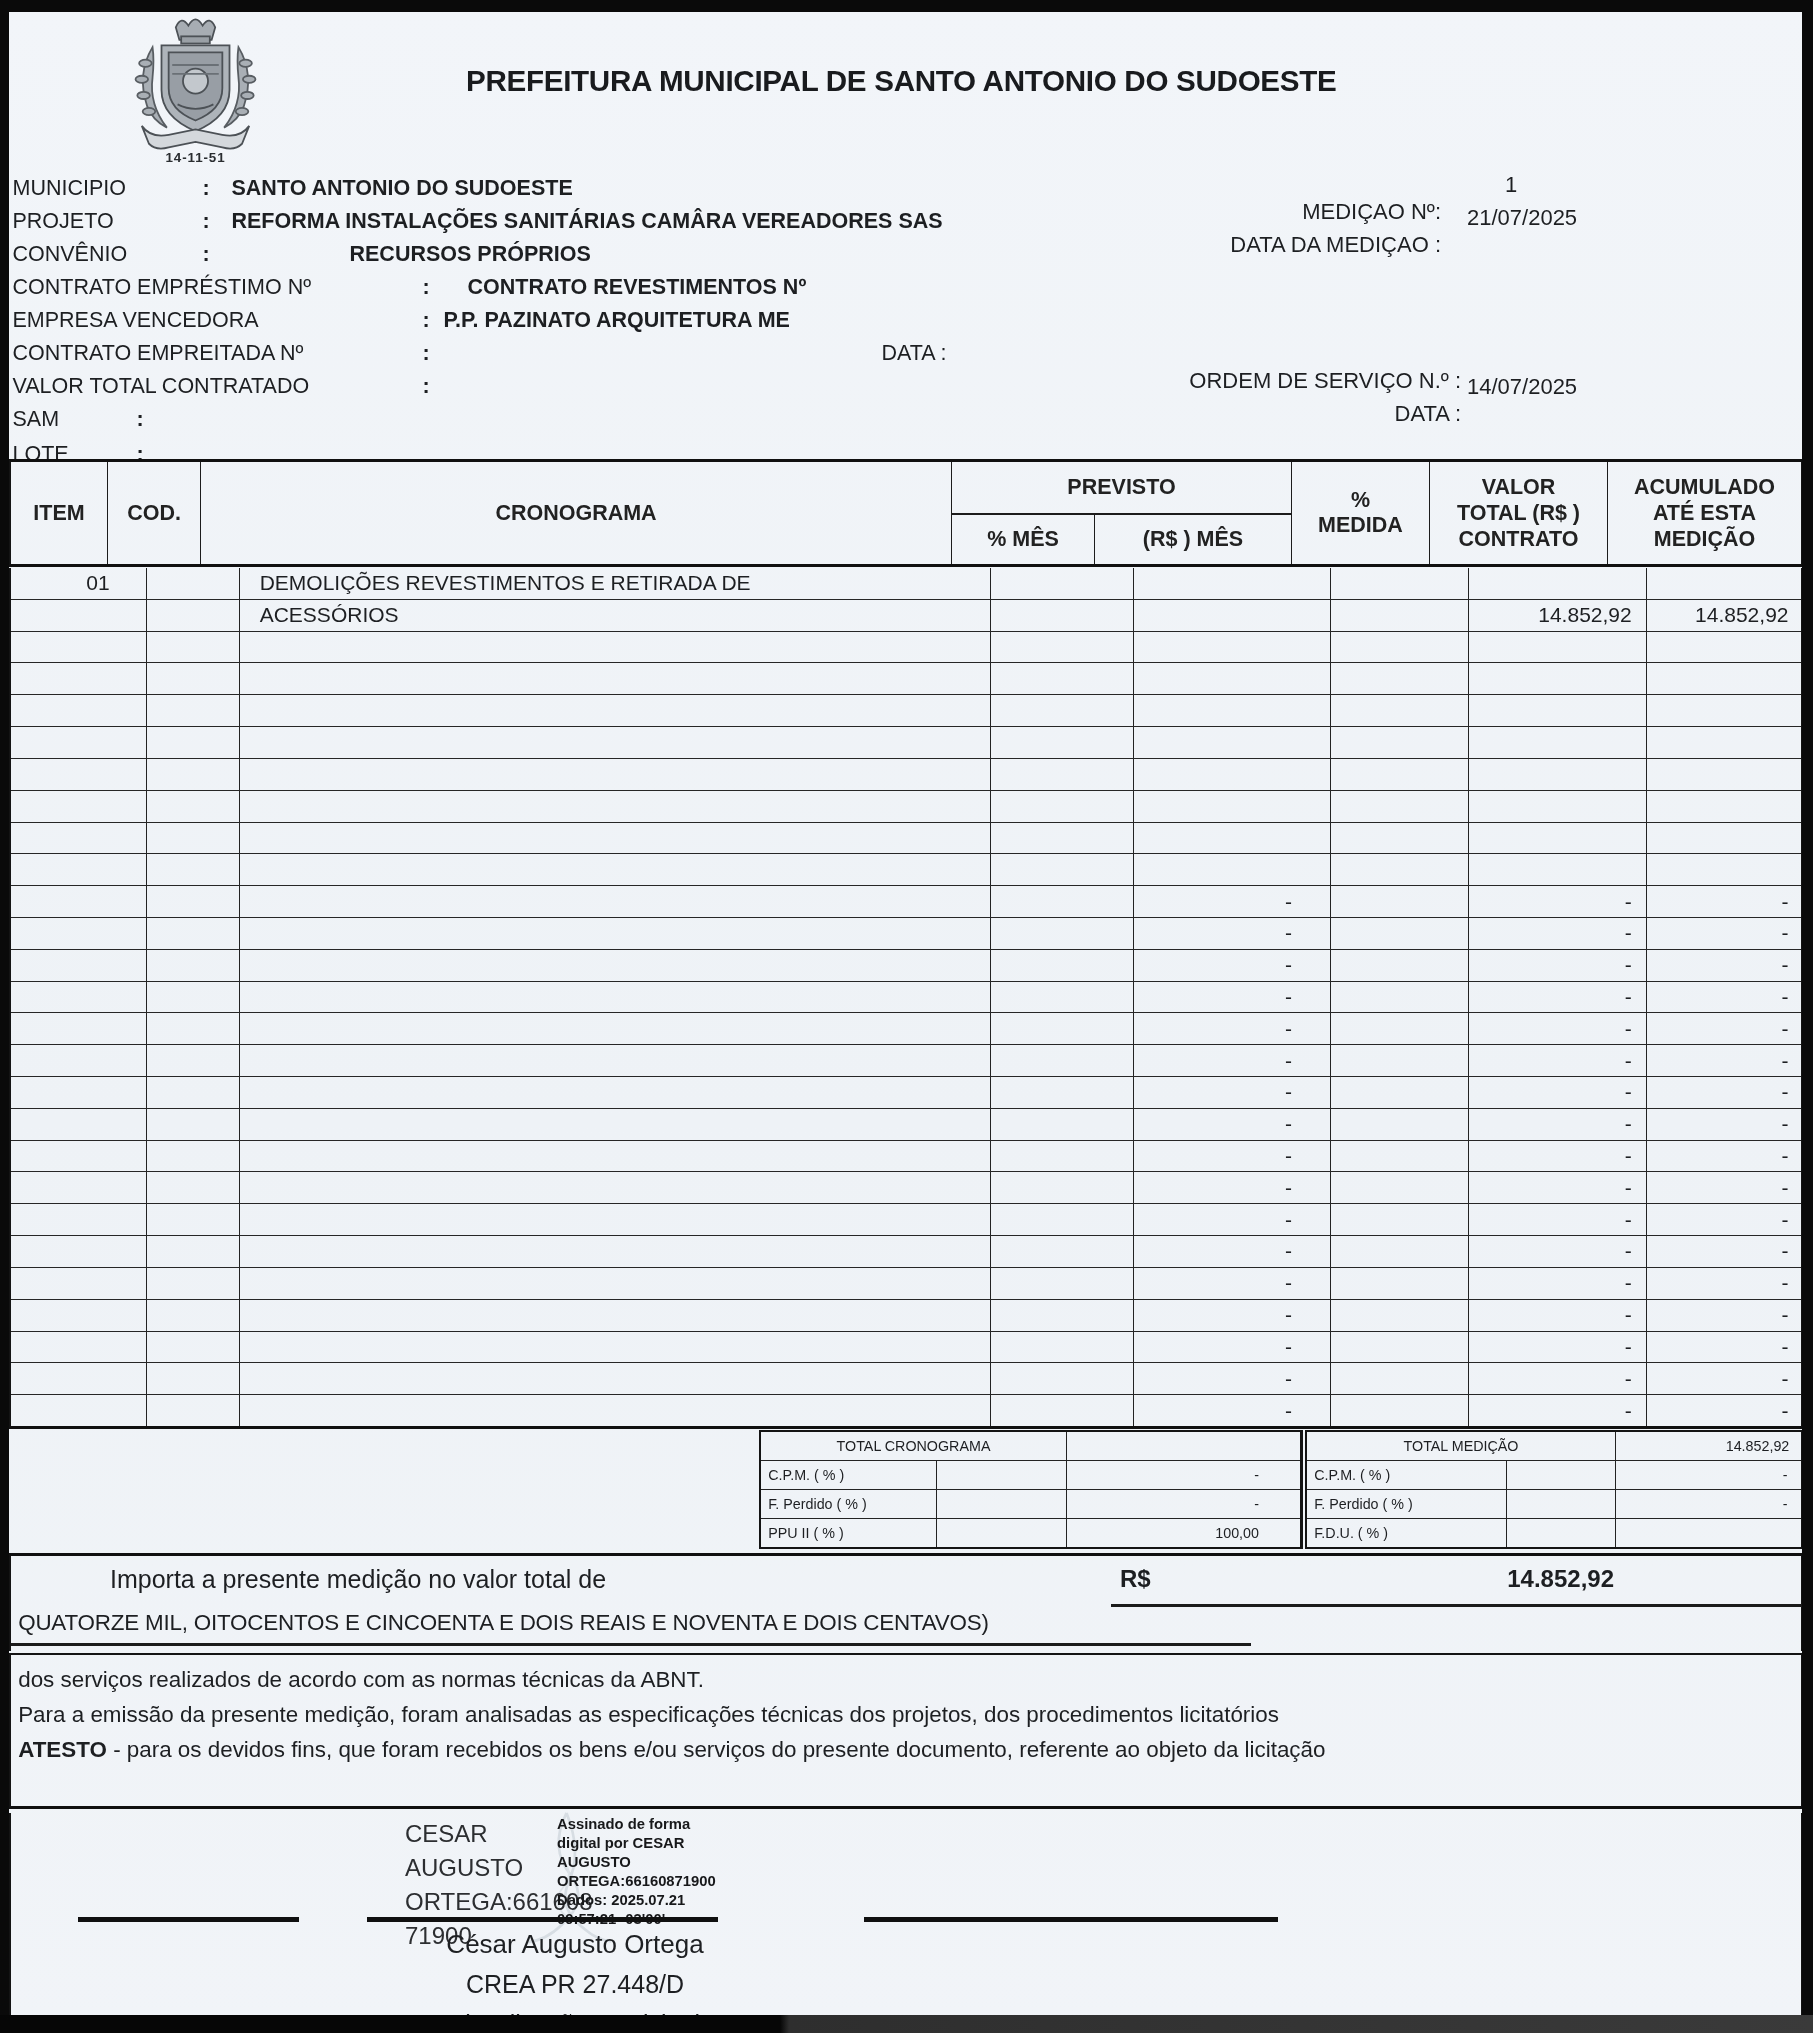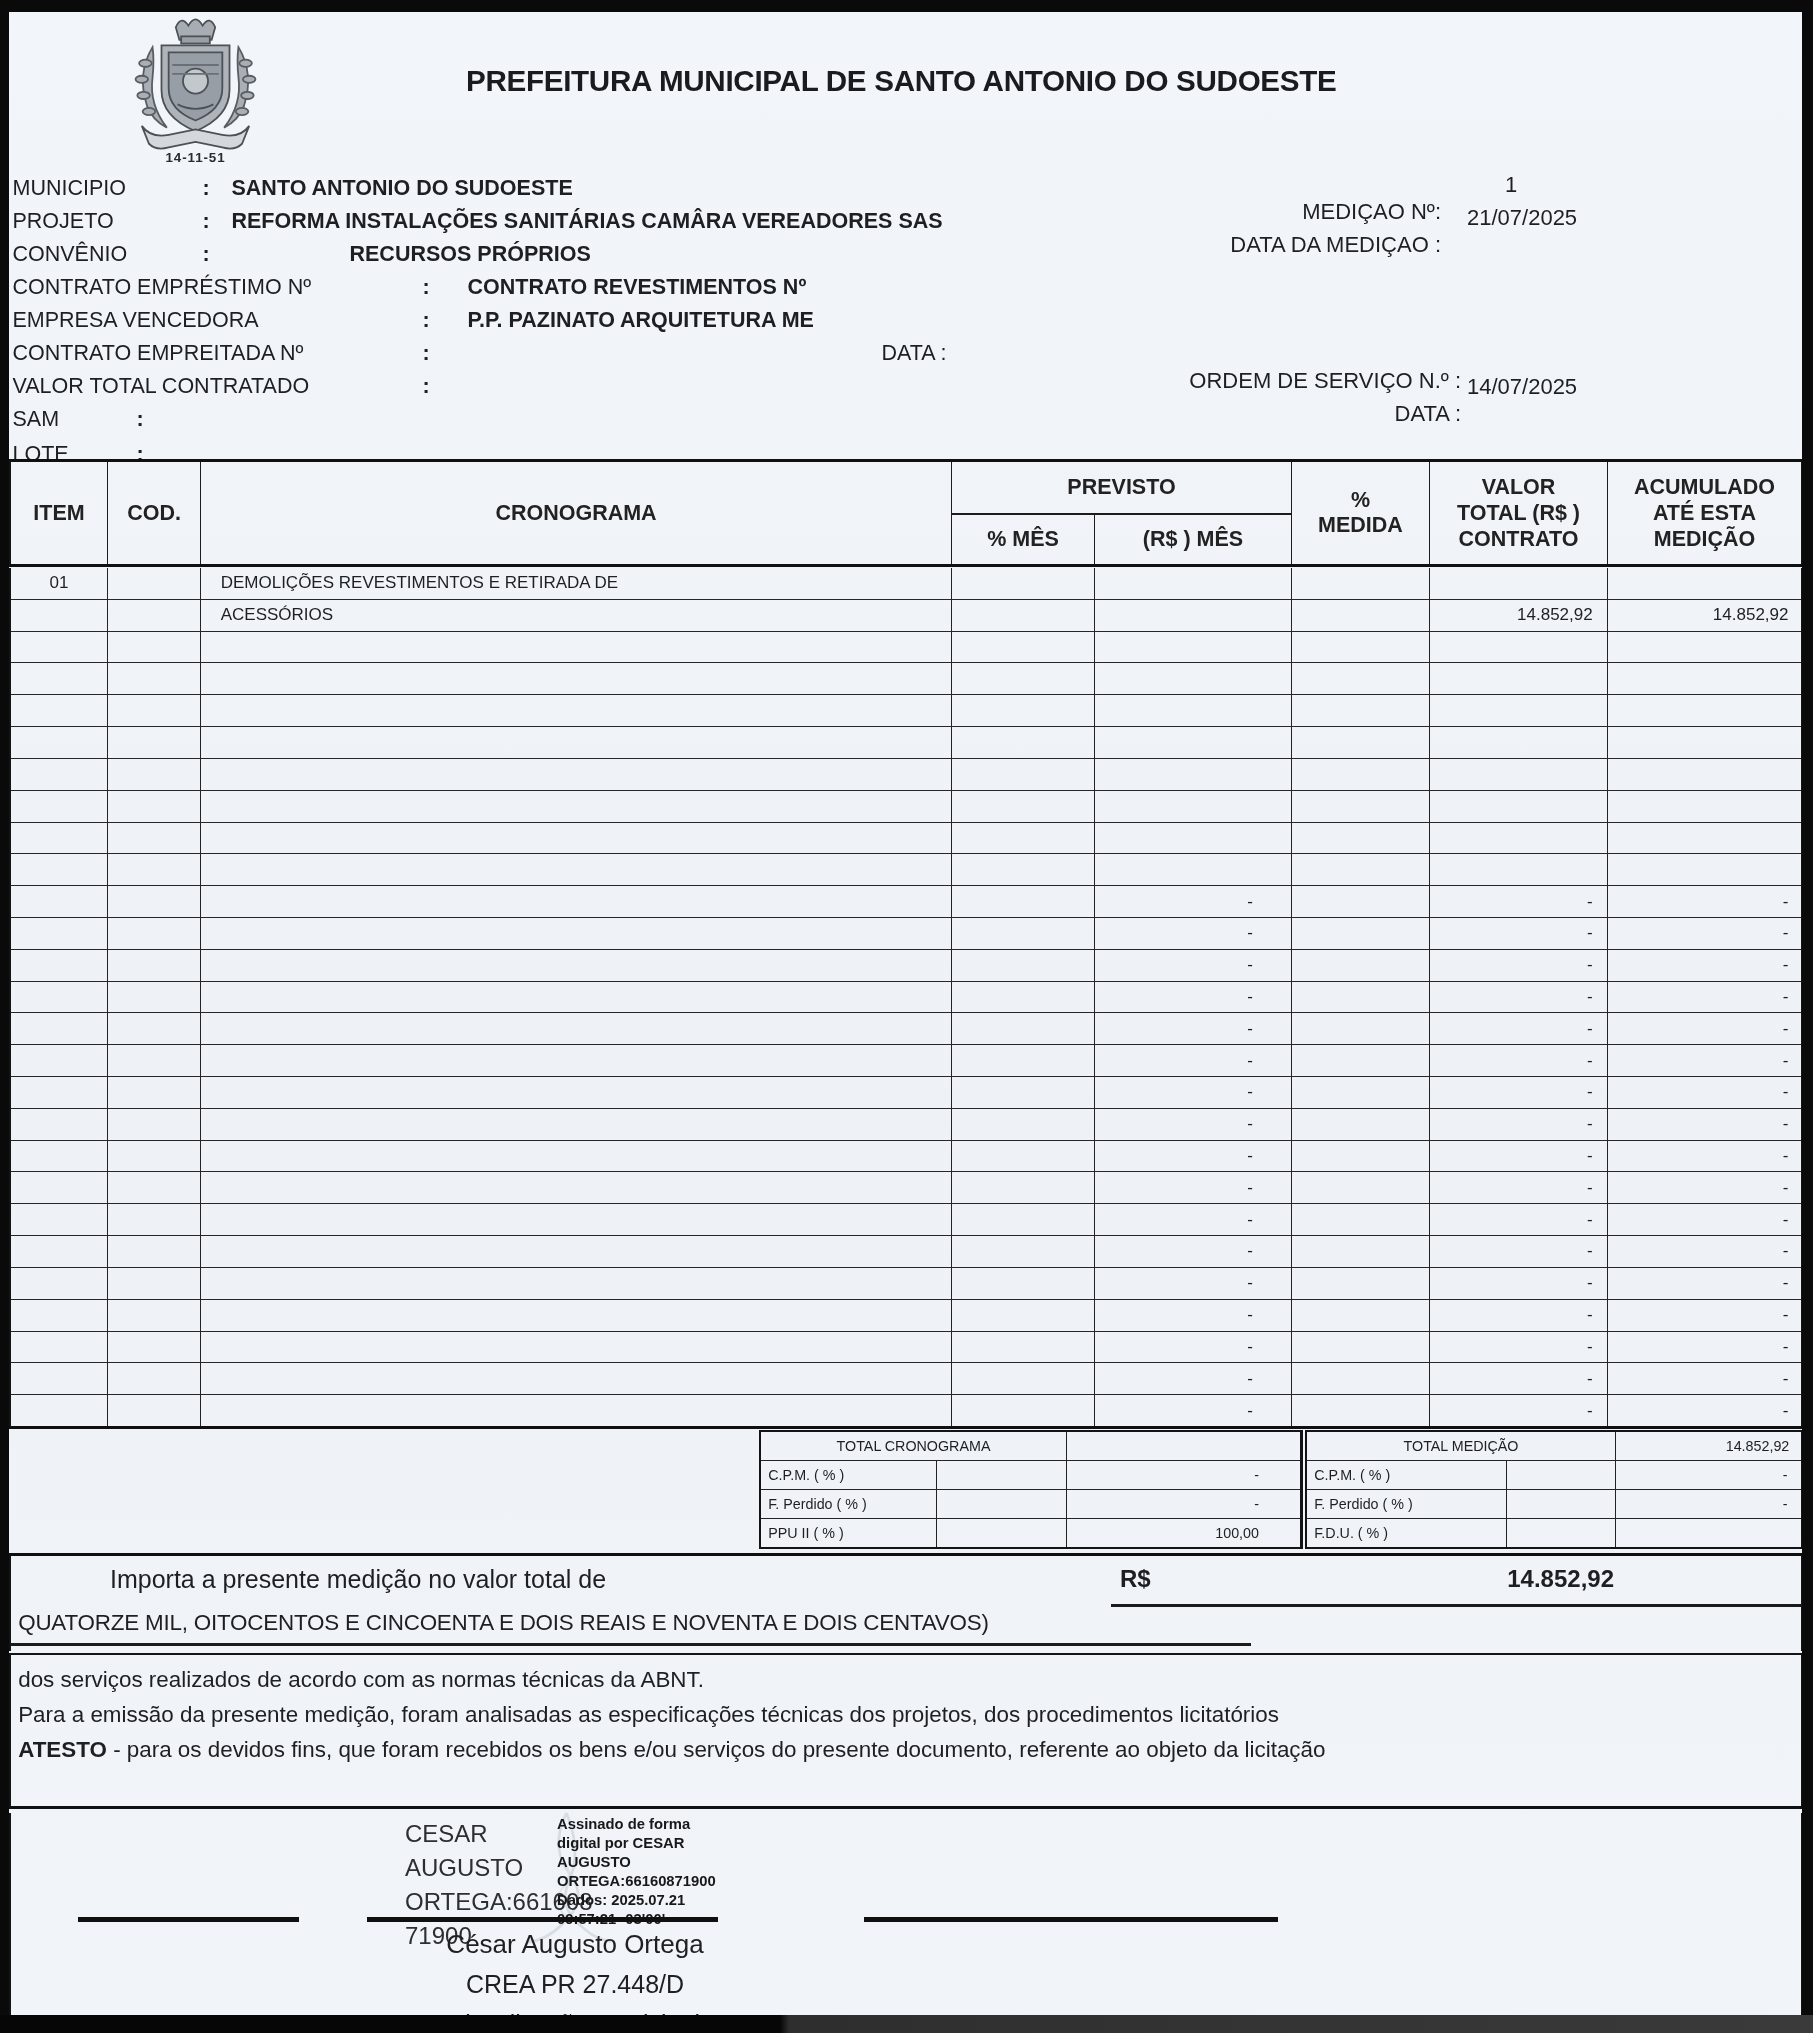--- a/index.html
+++ b/index.html
@@ -46,21 +46,21 @@
   .h-pct{grid-row:1/3;grid-column:6;border-right:1.8px solid #1c1c1c;
     flex-direction:column;justify-content:space-between;padding:14.3px 0 14.3px 0;}
   .h-valor{grid-row:1/3;grid-column:7;border-right:1.8px solid #1c1c1c;flex-direction:column;line-height:26px;}
   .h-acum{grid-row:1/3;grid-column:8;flex-direction:column;line-height:26px;}
   .tbody{
     position:absolute;left:9px;top:568px;width:1794px;height:861px;
     border-left:2.7px solid #141414;border-right:2.7px solid #141414;border-bottom:3.6px solid #101010;
     display:flex;flex-direction:column;box-sizing:border-box;
   }
   .trow{flex:1;display:grid;grid-template-columns:97px 93px 751px 143px 197px 138px 178px auto;
-    border-bottom:1.8px solid #262626;box-sizing:border-box;font-size:17px;}
+    border-bottom:1.8px solid #262626;box-sizing:border-box;font-size:21px;padding-left:39px;}
   .trow:last-child{border-bottom:none;}
   .tc{box-sizing:border-box;display:flex;align-items:center;overflow:hidden;white-space:nowrap;}
   .c-item{justify-content:center;border-right:1.8px solid #232323;}
   .c-cod{border-right:1.8px solid #232323;}
   .c-cron{padding-left:19.7px;border-right:1.8px solid #232323;}
   .c-pmes{border-right:1.8px solid #232323;}
   .c-rsmes{justify-content:flex-end;padding-right:38px;border-right:1.8px solid #232323;}
   .c-medida{border-right:1.8px solid #232323;}
   .c-valor{justify-content:flex-end;padding-right:14.3px;border-right:1.8px solid #232323;}
   .c-acum{justify-content:flex-end;padding-right:12.5px;}
@@ -163,21 +163,21 @@
     <span class="val" style="left:337px;">RECURSOS PRÓPRIOS</span>
   </div>
   <div class="fr" style="top:275px;">
     <span class="lab">CONTRATO EMPRÉSTIMO Nº</span>
     <span class="col" style="left:410px;">:</span>
     <span class="val" style="left:455px;">CONTRATO REVESTIMENTOS Nº</span>
   </div>
   <div class="fr" style="top:308px;">
     <span class="lab">EMPRESA VENCEDORA</span>
     <span class="col" style="left:410px;">:</span>
-    <span class="val" style="left:455px;">P.P. PAZINATO ARQUITETURA ME</span>
+    <span class="val" style="left:431px;">P.P. PAZINATO ARQUITETURA ME</span>
   </div>
   <div class="fr" style="top:341px;">
     <span class="lab">CONTRATO EMPREITADA Nº</span>
     <span class="col" style="left:410px;">:</span>
     <span class="lab" style="left:869px;">DATA :</span>
   </div>
   <div class="fr" style="top:374px;">
     <span class="lab">VALOR TOTAL CONTRATADO</span>
     <span class="col" style="left:410px;">:</span>
   </div>

